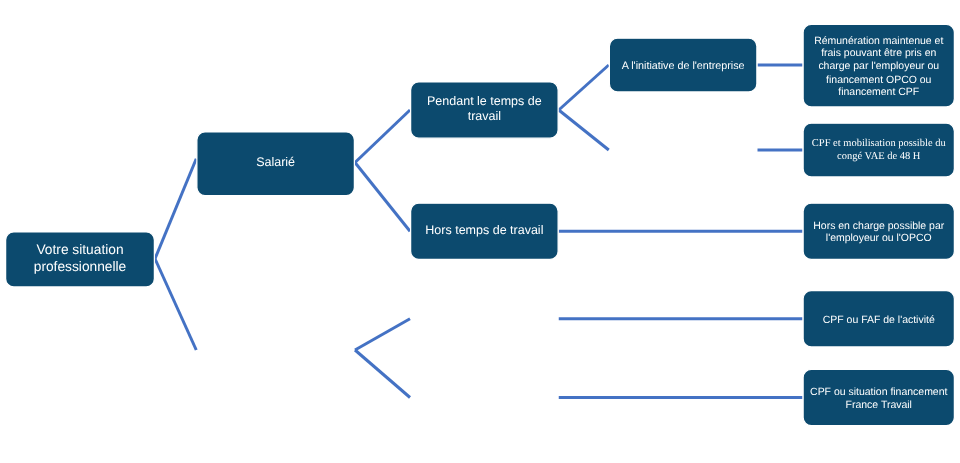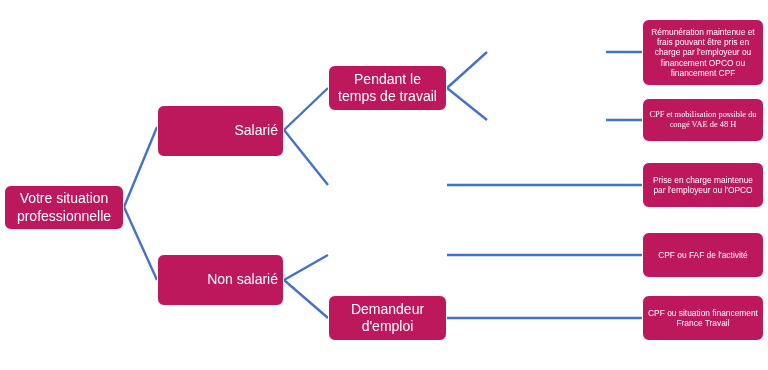--- a/index.html
+++ b/index.html
@@ -20,39 +20,39 @@
     position: absolute;
     left: 0;
     top: 0;
     width: 768px;
     height: 370px;
     pointer-events: none;
   }
   .node {
     position: absolute;
     box-sizing: border-box;
-    background: #be185d;
+    background: #0c4a6e;
     border: 1.2px solid #FFFFFF;
     border-radius: 7px;
     color: #FFFFFF;
     display: flex;
     align-items: center;
     justify-content: center;
     text-align: center;
     line-height: 1.22;
     z-index: 2;
     padding: 2px 5px;
   }
   .node .label {
     display: block;
     width: 100%;
   }
-  .n-root   { font-size: 14px; }
-  .n-lvl2   { font-size: 14px; text-align: right; }
-  .n-lvl3   { font-size: 14px; justify-content: flex-end; }
+  .n-root   { font-size: 11px; }
+  .n-lvl2   { font-size: 10px; }
+  .n-lvl3   { font-size: 10px; justify-content: flex-end; }
   .n-lvl4   { font-size: 8.6px; }
   .n-out    { font-size: 8.4px; }
 </style>
 </head>
 <body>
 
 <div id="canvas">
 
   <svg id="edges" viewBox="0 0 768 370" xmlns="http://www.w3.org/2000/svg">
     <g stroke="#4472C4" stroke-width="2.4" fill="none" stroke-linecap="butt">
@@ -86,46 +86,46 @@
   </svg>
 
   <div class="node n-root" style="left:4px; top:185px; width:120px; height:45px;">
     <span class="label">Votre situation professionnelle</span>
   </div>
 
   <div class="node n-lvl2" style="left:157px; top:105px; width:127px; height:52px;">
     <span class="label">Salarié</span>
   </div>
 
-  <div class="node n-lvl2" style="left:157px; top:254px; width:127px; height:52px;">
-    <span class="label">Non salarié</span>
-  </div>
 
   <div class="node n-lvl3" style="left:328px; top:65px; width:119px; height:46px;">
     <span class="label">Pendant le temps de travail</span>
   </div>
 
+  <div class="node n-lvl3" style="left:328px; top:162px; width:119px; height:46px;">
+    <span class="label">Hors temps de travail</span>
+  </div>
 
 
-  <div class="node n-lvl3" style="left:328px; top:295px; width:119px; height:46px;">
-    <span class="label">Demandeur d'emploi</span>
+
+  <div class="node n-lvl4" style="left:487px; top:30px; width:119px; height:44px;">
+    <span class="label">A l'initiative de l'entreprise</span>
   </div>
-
 
 
   <div class="node n-out" style="left:642px; top:19px; width:122px; height:67px;">
     <span class="label">Rémunération maintenue et frais pouvant être pris en charge par l'employeur ou financement OPCO ou financement CPF</span>
   </div>
 
   <div class="node n-out" style="left:642px; top:98px; width:122px; height:44px;font-family:Liberation Serif, serif;">
     <span class="label">CPF et mobilisation possible du congé VAE de 48 H</span>
   </div>
 
   <div class="node n-out" style="left:642px; top:162px; width:122px; height:46px;">
-    <span class="label">Prise en charge maintenue par l'employeur ou l'OPCO</span>
+    <span class="label">Hors en charge possible par l'employeur ou l'OPCO</span>
   </div>
 
   <div class="node n-out" style="left:642px; top:232px; width:122px; height:46px;justify-content:flex-end;">
     <span class="label">CPF ou FAF de l'activité</span>
   </div>
 
   <div class="node n-out" style="left:642px; top:295px; width:122px; height:46px;">
     <span class="label">CPF ou situation financement France Travail</span>
   </div>
 

